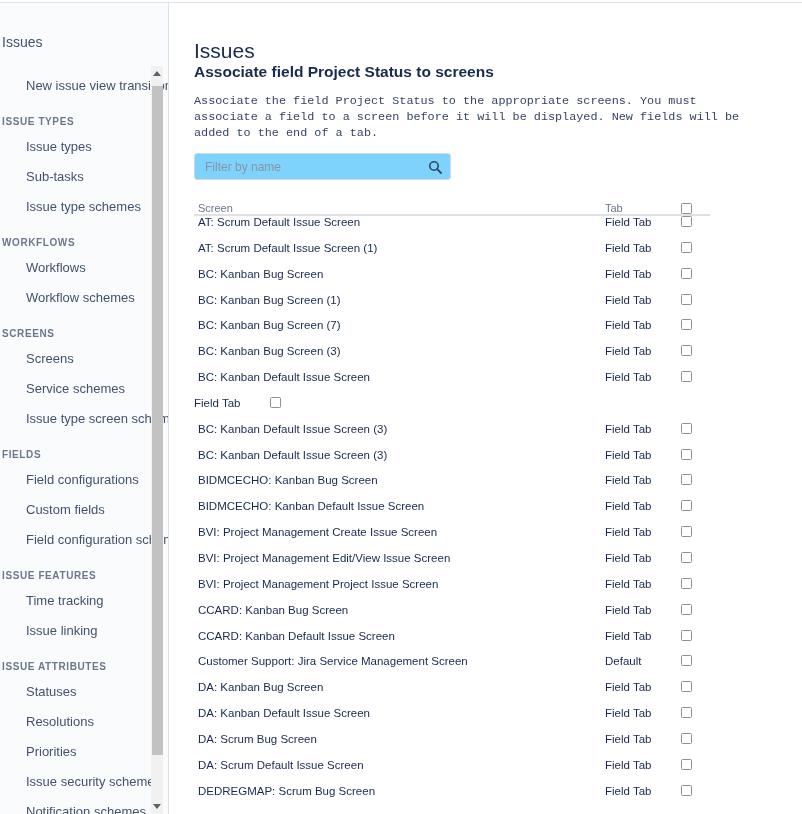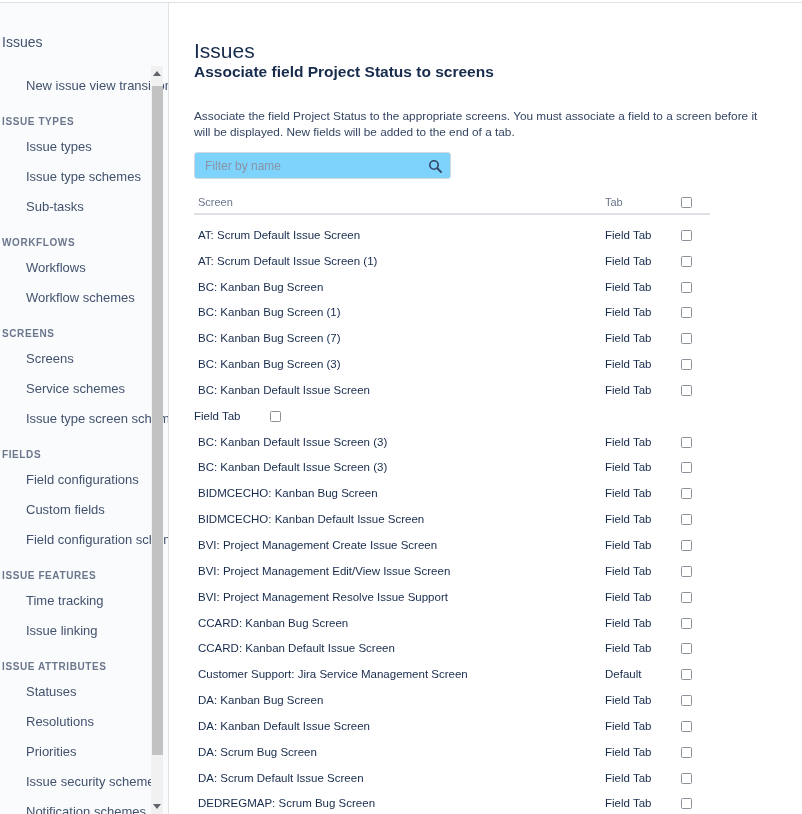--- a/index.html
+++ b/index.html
@@ -67,43 +67,43 @@
     padding-left: 24px;
   }
   .page-title {
     margin-top: 36px;
     font-size: 21px; font-weight: 500; color: #172B4D;
   }
   .section-title {
     font-size: 15.5px; font-weight: 700; color: #172B4D;
   }
   .description {
-    margin-top: 27px; max-width: 565px;
-    font-size: 11.8px; line-height: 16px; color: #344563;
+    margin-top: 12px; max-width: 565px;
+    font-size: 11.8px; line-height: 16px; color: #344563; font-family: Liberation Mono, monospace;
   }
   .filter-wrap { position: relative; margin-top: 12px; width: 257px; }
   .filter-input {
     width: 257px; height: 27px;
     border: 1px solid #D3D8DE; border-radius: 3px;
     padding: 0 30px 0 10px;
     font-size: 12px; color: #172B4D;
     font-family: "Liberation Sans", sans-serif;
     background: #7dd3fc; outline: none;
   }
   .filter-input::placeholder { color: #8993A4; }
   .search-icon { position: absolute; right: 9px; top: 7px; }
   
   .screens-table { margin-top: 12px; width: 516px; }
   .thead {
-    display: flex; align-items: center; height: 24px;
+    display: flex; align-items: flex-end; height: 24px;
     border-bottom: 2px solid #DFE1E6;
     font-size: 11px; color: #6B778C;
   }
   .trow {
-    display: flex; align-items: flex-end; height: 25.85px;
+    display: flex; align-items: flex-start; height: 25.85px;
     font-size: 11.5px; color: #172B4D;
   }
   .c-screen { flex: 1; padding-left: 4px; white-space: nowrap; overflow: hidden; }
   .c-tab { width: 76px; white-space: nowrap; }
   .c-check { width: 29px; display: flex; align-items: center; }
   .checkbox {
     display: inline-block; width: 11px; height: 11px;
     border: 1px solid #8B9198; border-radius: 1.5px;
     background: #fff; cursor: pointer;
   }
@@ -112,22 +112,22 @@
 <body>
 
 <div class="top-line"></div>
 
 <aside class="sidebar">
   <div class="sidebar-title">Issues</div>
   <nav class="sidebar-nav" id="sidebar-nav">
       <div class="nav-item">New issue view transition</div>
       <div class="nav-header">ISSUE TYPES</div>
       <div class="nav-item">Issue types</div>
+      <div class="nav-item">Sub-tasks</div>
       <div class="nav-item">Issue type schemes</div>
-      <div class="nav-item">Sub-tasks</div>
       <div class="nav-header">WORKFLOWS</div>
       <div class="nav-item">Workflows</div>
       <div class="nav-item">Workflow schemes</div>
       <div class="nav-header">SCREENS</div>
       <div class="nav-item">Screens</div>
       <div class="nav-item">Service schemes</div>
       <div class="nav-item">Issue type screen schemes</div>
       <div class="nav-header">FIELDS</div>
       <div class="nav-item">Field configurations</div>
       <div class="nav-item">Custom fields</div>
@@ -262,21 +262,21 @@
           </div>
         </div>
         <div class="trow">
           <div class="c-screen">BVI: Project Management Edit/View Issue Screen</div>
           <div class="c-tab">Field Tab</div>
           <div class="c-check">
             <span class="checkbox"></span>
           </div>
         </div>
         <div class="trow">
-          <div class="c-screen">BVI: Project Management Resolve Issue Support</div>
+          <div class="c-screen">BVI: Project Management Project Issue Screen</div>
           <div class="c-tab">Field Tab</div>
           <div class="c-check">
             <span class="checkbox"></span>
           </div>
         </div>
         <div class="trow">
           <div class="c-screen">CCARD: Kanban Bug Screen</div>
           <div class="c-tab">Field Tab</div>
           <div class="c-check">
             <span class="checkbox"></span>

